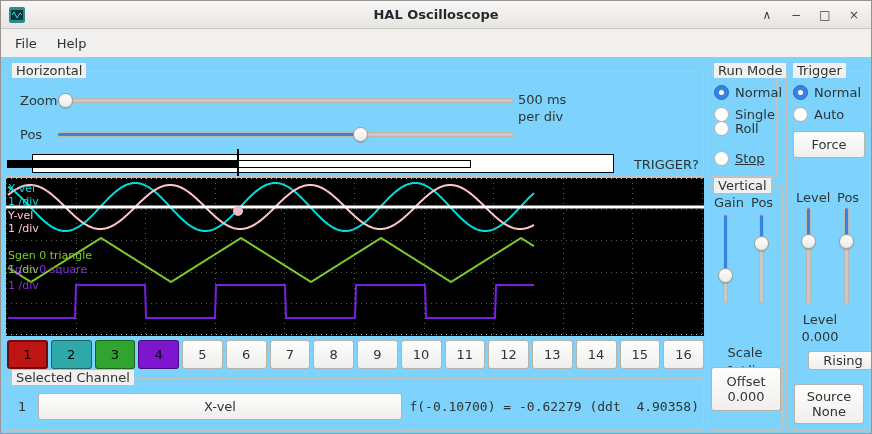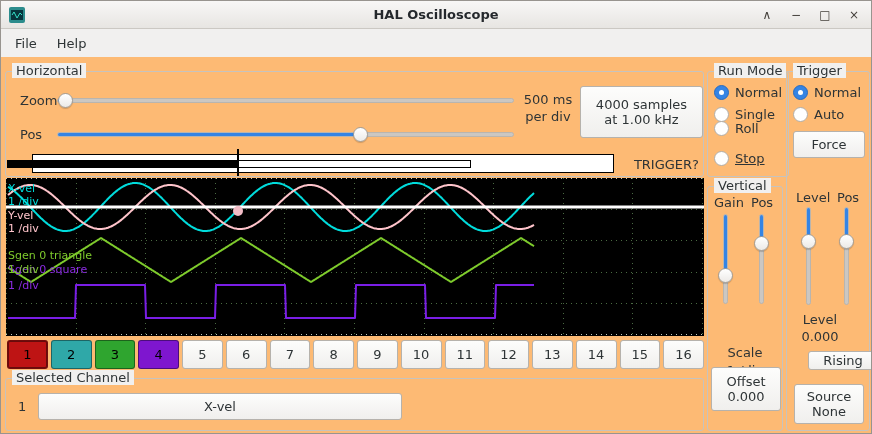--- a/index.html
+++ b/index.html
@@ -1,17 +1,17 @@
 <!DOCTYPE html>
 <html><head>
 <meta charset="utf-8">
 <style>
 *{box-sizing:border-box;margin:0;padding:0}
 body{margin:0;background:#666;font-family:"DejaVu Sans","Liberation Sans",sans-serif;font-size:13px;color:#2e3436}
-.window{position:relative;width:872px;height:434px;background:#fdba74;border:1px solid #98948f;overflow:hidden}
+.window{position:relative;width:872px;height:434px;background:#7dd3fc;border:1px solid #98948f;overflow:hidden}
 .titlebar{position:absolute;left:0;top:0;right:0;height:28px;background:linear-gradient(#f8f7f6,#e7e5e2);border-bottom:1px solid #cbc8c3;display:flex;align-items:center}
 .title{position:absolute;left:150px;right:150px;text-align:center;font-weight:bold;color:#24282c}
 .app-icon{margin-left:8px;display:flex}
 .win-controls{position:absolute;right:10px;display:flex;gap:15px;color:#45413c;font-size:12px}
 .wbtn{width:14px;text-align:center;cursor:default}
 .menubar{position:absolute;top:28px;left:0;right:0;height:28px;background:#f1f0ef;display:flex;align-items:center;padding-left:4px}
 .menu-item{padding:4px 10px}
 .frame{position:absolute;border:1px solid #c6c3be;border-radius:3px}
 .frame-title{position:absolute;top:-9px;left:6px;background:#f1f0ef;padding:0 4px;white-space:nowrap}
 .lbl{position:absolute;white-space:nowrap}
@@ -62,27 +62,23 @@
     <span class="menu-item">Help</span>
   </div>
 
   <div class="frame" style="left:4px;top:70px;width:699px;height:106px">
     <span class="frame-title">Horizontal</span>
     <span class="lbl" style="left:14px;top:21px">Zoom</span>
     <div class="groove" style="left:51px;top:26px;width:457px">
         <div class="fill" style="left:0;top:0;bottom:0;width:9px"></div>
       </div>
     <div class="knob" style="left:51.5px;top:21px"></div>
-    <div class="lbl" style="left:512px;top:19px;width:60px;text-align:center;line-height:17px">
+    <div class="lbl" style="left:512px;top:19px;width:60px;text-align:left;line-height:17px">
       <div>500 ms</div>
       <div>per div</div>
-    </div>
-    <div class="btn" style="left:574px;top:14px;width:123px;height:52px">
-      <div>4000 samples</div>
-      <div>at 1.00 kHz</div>
     </div>
     <span class="lbl" style="left:14px;top:55px">Pos</span>
     <div class="groove" style="left:51px;top:60px;width:457px">
         <div class="fill" style="left:0;top:0;bottom:0;width:304px"></div>
       </div>
     <div class="knob" style="left:346.5px;top:55px"></div>
     <div class="recbox" style="left:26px;top:82px;width:582px;height:19px"></div>
     <div class="recbox" style="left:31px;top:88px;width:434px;height:8px"></div>
     <div class="rec" style="left:1px;top:88px;width:232px;height:8px"></div>
     <div class="rec" style="left:231px;top:77px;width:2px;height:27px"></div>
@@ -145,23 +141,24 @@
       <button class="chan-btn">15</button>
       <button class="chan-btn">16</button>
     </div>
 
   <div class="frame" style="left:4px;top:377px;width:699px;height:53px">
     <span class="frame-title">Selected Channel</span>
     <span class="lbl" style="left:12px;top:20px">1</span>
     <div class="btn" style="left:32px;top:14px;width:364px;height:27px">
         <div>X-vel</div>
       </div>
-  </div>
-
-  <div class="frame" style="left:706px;top:70px;width:82px;height:106px">
+    <span class="lbl mono" style="right:4px;top:20px">f(-0.10700) = -0.62279 (ddt  4.90358)</span>
+  </div>
+
+  <div class="frame" style="left:706px;top:70px;width:70px;height:106px">
     <span class="frame-title">Run Mode</span>
     <div>
         <div class="radio-row" style="top: 12px;">
           <span class="radio on"></span>
           <span>Normal</span>
         </div>
         <div class="radio-row" style="top: 34px;">
           <span class="radio"></span>
           <span>Single</span>
         </div>

